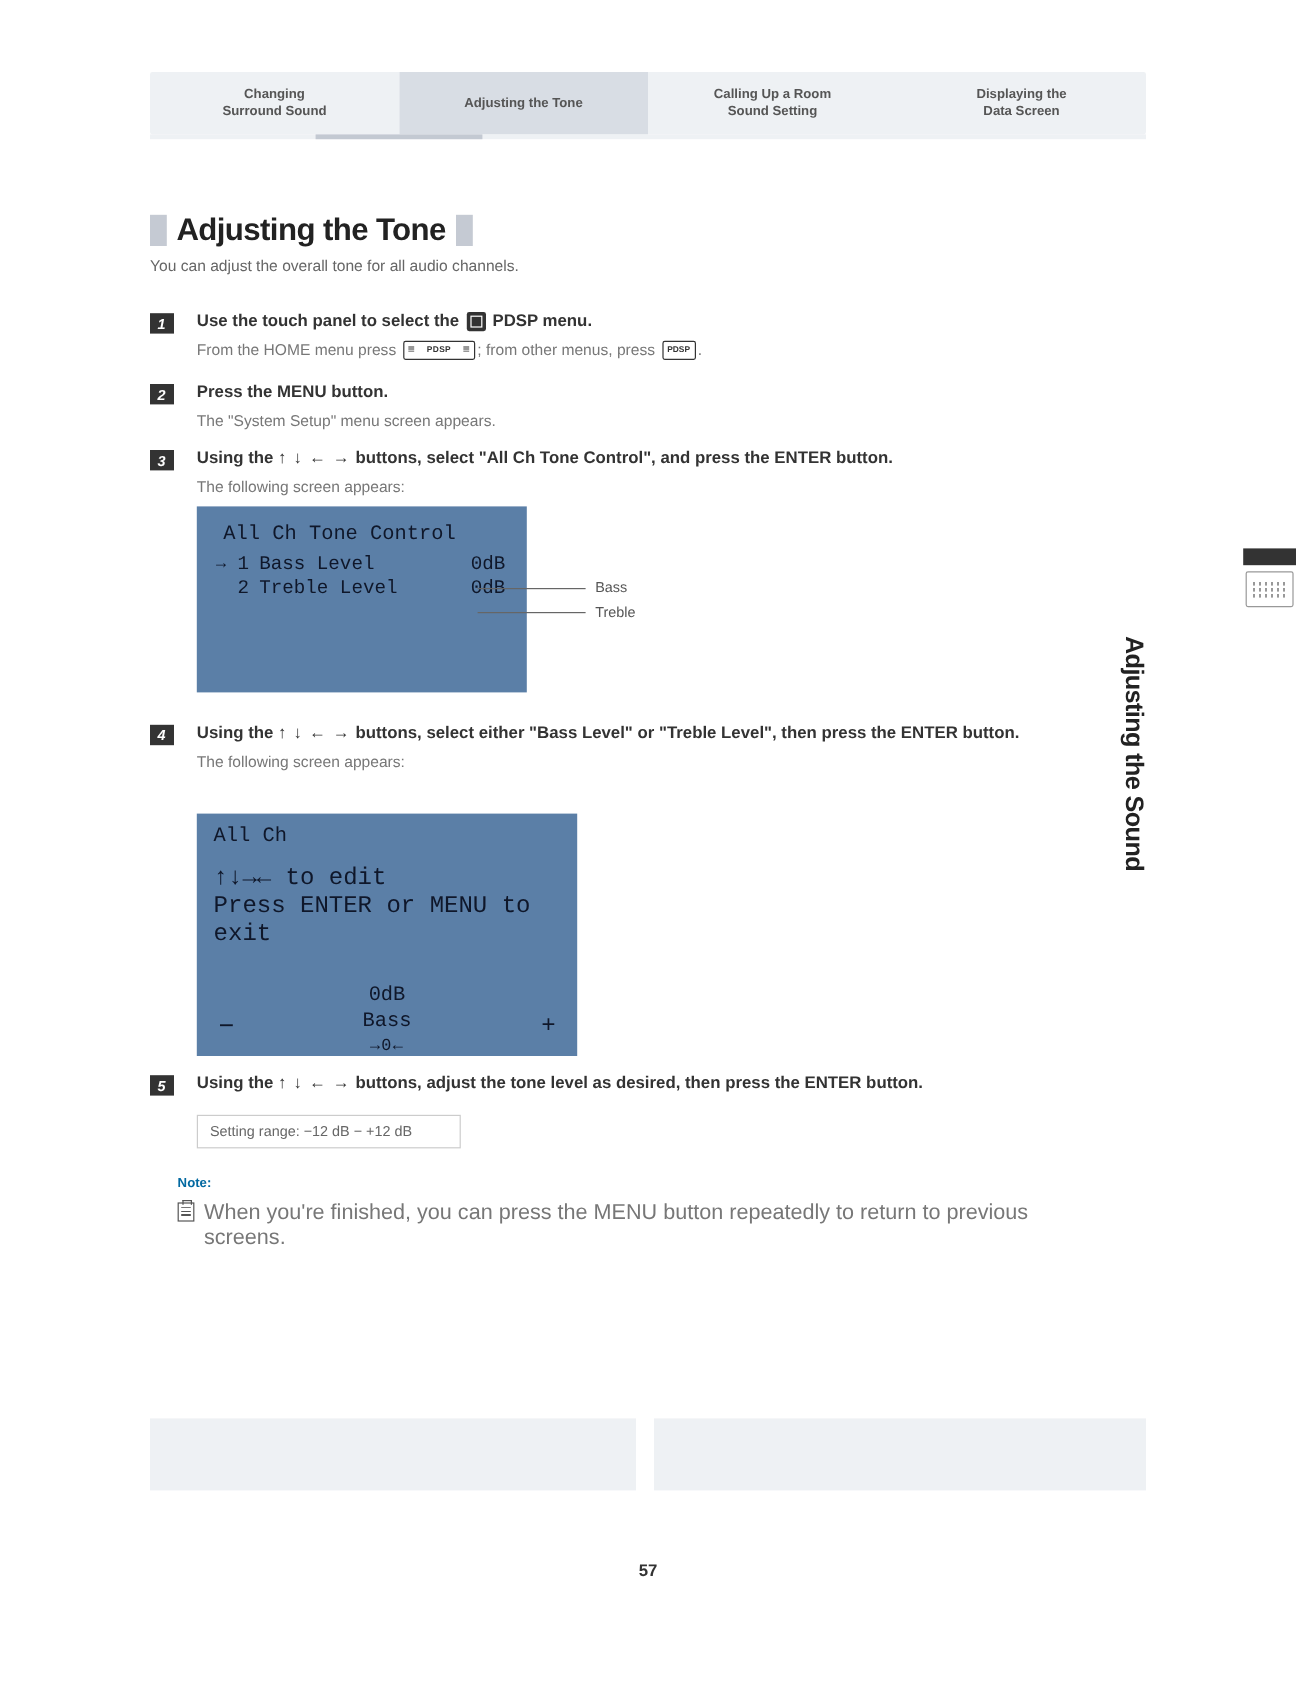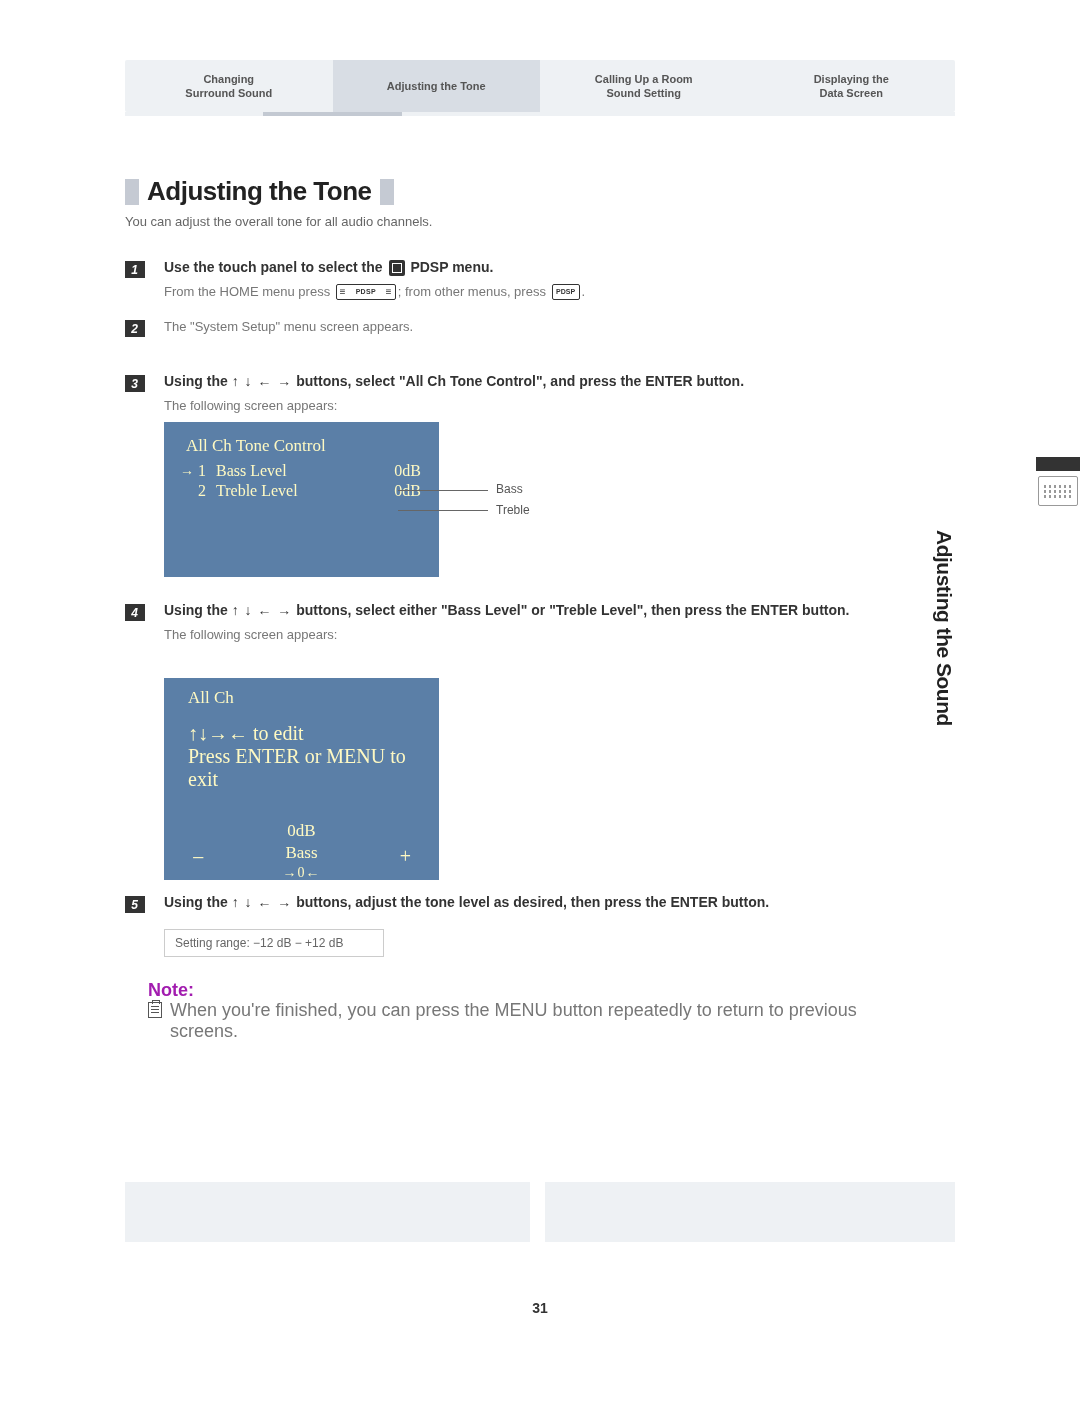--- a/index.html
+++ b/index.html
@@ -168,22 +168,22 @@
   }
   .arrows {
     font-weight: bold;
     font-size: 14px;
     letter-spacing: 1px;
   }
   
   .screen {
     position: absolute;
     background: #5b7fa7;
-    color: #fef9c3;
-    font-family: Liberation Serif, serif;
+    color: #0f172a;
+    font-family: Liberation Mono, monospace;
   }
   .screen1 {
     top: 422px;
     left: 164px;
     width: 275px;
     height: 155px;
     padding: 14px 12px 10px 12px;
   }
   .scr1-title {
     font-size: 17px;
@@ -215,23 +215,23 @@
     left: 496px;
     font-size: 12px;
     color: #555;
   }
   .leader-lbl1 { top: 482px; }
   .leader-lbl2 { top: 503px; }
   
   .screen2 {
     top: 678px;
     left: 164px;
-    width: 275px;
+    width: 317px;
     height: 202px;
-    padding: 10px 20px;
+    padding: 10px 10px;
   }
   .scr2-title { font-size: 17px; font-weight: 300; margin-bottom: 14px; margin-left: 4px; }
   .scr2-line { font-size: 20px; font-weight: 300; margin-left: 4px; }
   .scr2-adjust {
     margin-top: 26px;
     position: relative;
     height: 70px;
   }
   .scr2-minus {
     position: absolute;
@@ -267,23 +267,23 @@
     align-items: center;
     padding-left: 10px;
     font-size: 12px;
     color: #666;
   }
   
   .note-head {
     position: absolute;
     top: 980px;
     left: 148px;
-    font-size: 18px;
-    font-weight: bold;
-    color: #a21caf;
+    font-size: 11px;
+    font-weight: bold;
+    color: #0369a1;
   }
   .note-row {
     position: absolute;
     top: 1000px;
     left: 148px;
     display: flex;
     align-items: flex-start;
     gap: 8px;
   }
   .note-icon {
@@ -409,20 +409,21 @@
   </div>
   <div class="step-sub">
     <span>From the HOME menu press </span><span class="icon-inline pdsp-btn">PDSP</span><span>; from other menus, press </span><span class="icon-inline pdsp-small">PDSP</span><span>.</span>
   </div>
 </div>
 
 <div class="step" style="top:320px;">
   <div class="step-badge">2</div>
 </div>
 <div class="step-body" style="top:317px;">
+  <div class="step-head">Press the MENU button.</div>
   <div class="step-sub">The "System Setup" menu screen appears.</div>
 </div>
 
 <div class="step" style="top:375px;">
   <div class="step-badge">3</div>
 </div>
 <div class="step-body" style="top:372px;">
   <div class="step-head">
     <span>Using the </span><span class="arrows">↑ ↓ ← →</span><span> buttons, select "All Ch Tone Control", and press the ENTER button.</span>
   </div>
@@ -495,13 +496,13 @@
 <div class="side-tab-box">
     <div></div>
     <div></div>
     <div></div>
   </div>
 <div class="side-label">Adjusting the Sound</div>
 
 <div class="bottom-bar bb-left"></div>
 <div class="bottom-bar bb-right"></div>
 
-<div class="page-num">31</div>
+<div class="page-num">57</div>
 
 </body></html>

